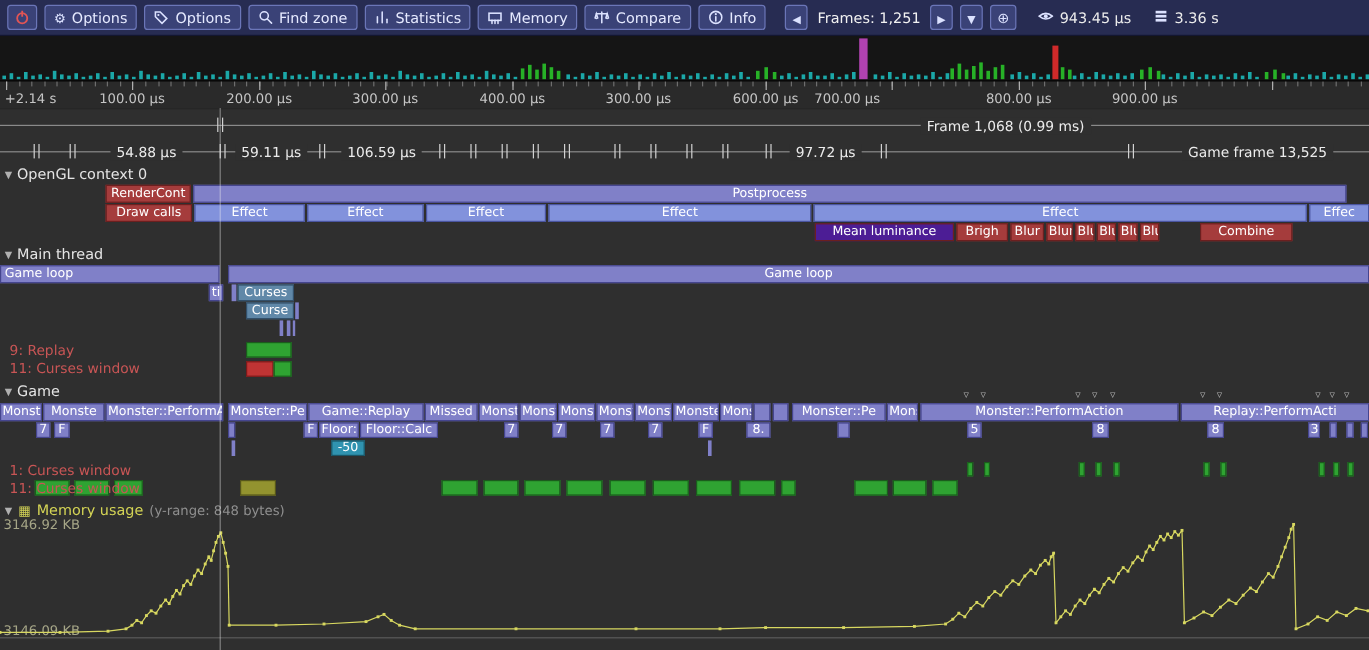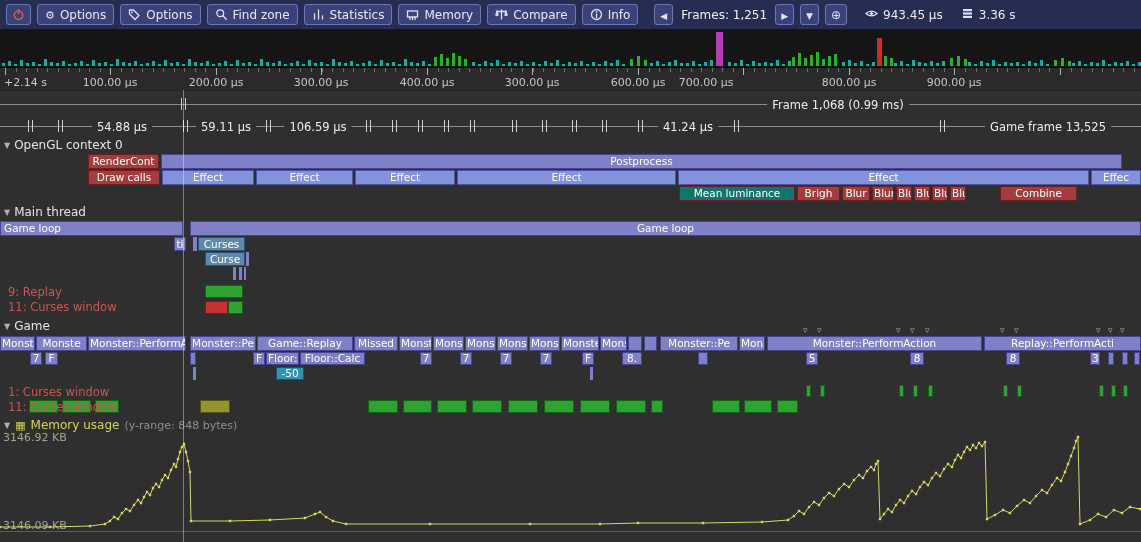--- a/index.html
+++ b/index.html
@@ -512,21 +512,21 @@
         <div class="ftick" style="left: 606px;"></div>
         <div class="ftick" style="left: 638px;"></div>
         <div class="ftick" style="left: 642px;"></div>
         <div class="ftick" style="left: 734px;"></div>
         <div class="ftick" style="left: 738px;"></div>
         <div class="ftick" style="left: 940px;"></div>
         <div class="ftick" style="left: 944px;"></div>
         <div class="flabel" style="left: 122px;">54.88 μs</div>
         <div class="flabel" style="left: 226px;">59.11 μs</div>
         <div class="flabel" style="left: 318px;">106.59 μs</div>
-        <div class="flabel" style="left: 688px;">41.24 μs</div>
+        <div class="flabel" style="left: 688px;">97.72 μs</div>
         <div class="flabel" style="left: 1048px;">Game frame 13,525</div>
       </div>
     </div>
   <div>
       <div class="sec-header" style="left: 4px; top: 138px;">
         <span class="tri">▼</span>
         <span>OpenGL context 0</span>
       </div>
       <div class="sec-header" style="left: 4px; top: 205px;">
         <span class="tri">▼</span>
@@ -552,21 +552,21 @@
       <div class="marker" style="left: 1120px; top: 326px;">▿</div>
       <div class="zbar" style="left: 88px; top: 154px; width: 71px; height: 15px; line-height: 13px; background: rgb(165, 60, 60); border-color: rgb(107, 31, 31);">RenderCont</div>
       <div class="zbar" style="left: 161px; top: 154px; width: 961px; height: 15px; line-height: 13px; background: rgb(128, 128, 200); border-color: rgb(69, 69, 142);">Postprocess</div>
       <div class="zbar" style="left: 88px; top: 170px; width: 72px; height: 15px; line-height: 13px; background: rgb(165, 60, 60); border-color: rgb(107, 31, 31);">Draw calls</div>
       <div class="zbar" style="left: 162px; top: 170px; width: 92px; height: 15px; line-height: 13px; background: rgb(130, 146, 220); border-color: rgb(74, 85, 160);">Effect</div>
       <div class="zbar" style="left: 256px; top: 170px; width: 97px; height: 15px; line-height: 13px; background: rgb(130, 146, 220); border-color: rgb(74, 85, 160);">Effect</div>
       <div class="zbar" style="left: 355px; top: 170px; width: 100px; height: 15px; line-height: 13px; background: rgb(130, 146, 220); border-color: rgb(74, 85, 160);">Effect</div>
       <div class="zbar" style="left: 457px; top: 170px; width: 219px; height: 15px; line-height: 13px; background: rgb(130, 146, 220); border-color: rgb(74, 85, 160);">Effect</div>
       <div class="zbar" style="left: 678px; top: 170px; width: 411px; height: 15px; line-height: 13px; background: rgb(130, 146, 220); border-color: rgb(74, 85, 160);">Effect</div>
       <div class="zbar" style="left: 1091px; top: 170px; width: 50px; height: 15px; line-height: 13px; background: rgb(130, 146, 220); border-color: rgb(74, 85, 160);">Effec</div>
-      <div class="zbar" style="left: 679px; top: 186px; width: 116px; height: 15px; line-height: 13px; background: #0f766e; border-color: rgb(107, 31, 31);">Mean luminance</div>
+      <div class="zbar" style="left: 679px; top: 186px; width: 116px; height: 15px; line-height: 13px; background: #4c1d95; border-color: rgb(107, 31, 31);">Mean luminance</div>
       <div class="zbar" style="left: 797px; top: 186px; width: 43px; height: 15px; line-height: 13px; background: rgb(165, 60, 60); border-color: rgb(107, 31, 31);">Brigh</div>
       <div class="zbar" style="left: 842px; top: 186px; width: 28px; height: 15px; line-height: 13px; background: rgb(165, 60, 60); border-color: rgb(107, 31, 31);">Blur</div>
       <div class="zbar" style="left: 872px; top: 186px; width: 22px; height: 15px; line-height: 13px; background: rgb(165, 60, 60); border-color: rgb(107, 31, 31);">Blur</div>
       <div class="zbar" style="left: 896px; top: 186px; width: 16px; height: 15px; line-height: 13px; background: rgb(165, 60, 60); border-color: rgb(107, 31, 31);">Blur</div>
       <div class="zbar" style="left: 914px; top: 186px; width: 16px; height: 15px; line-height: 13px; background: rgb(165, 60, 60); border-color: rgb(107, 31, 31);">Blur</div>
       <div class="zbar" style="left: 932px; top: 186px; width: 16px; height: 15px; line-height: 13px; background: rgb(165, 60, 60); border-color: rgb(107, 31, 31);">Blur</div>
       <div class="zbar" style="left: 950px; top: 186px; width: 16px; height: 15px; line-height: 13px; background: rgb(165, 60, 60); border-color: rgb(107, 31, 31);">Blur</div>
       <div class="zbar" style="left: 1000px; top: 186px; width: 77px; height: 15px; line-height: 13px; background: rgb(165, 60, 60); border-color: rgb(107, 31, 31);">Combine</div>
       <div class="zbar" style="left: 0px; top: 221px; width: 183px; height: 15px; line-height: 13px; background: rgb(128, 128, 200); border-color: rgb(69, 69, 142); text-align: left; padding-left: 3px;">Game loop</div>
       <div class="zbar" style="left: 190px; top: 221px; width: 951px; height: 15px; line-height: 13px; background: rgb(128, 128, 200); border-color: rgb(69, 69, 142);">Game loop</div>

